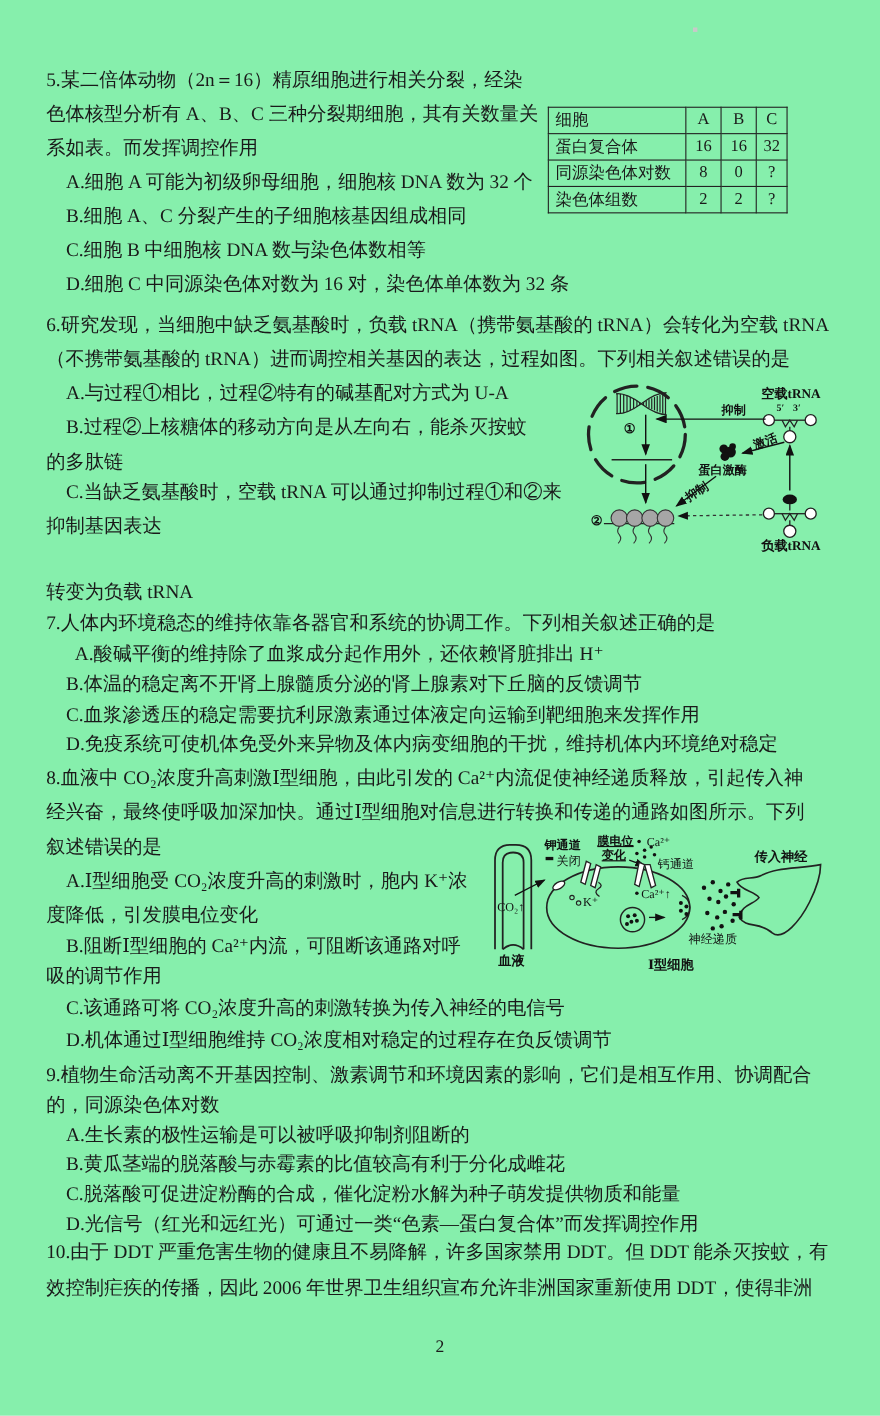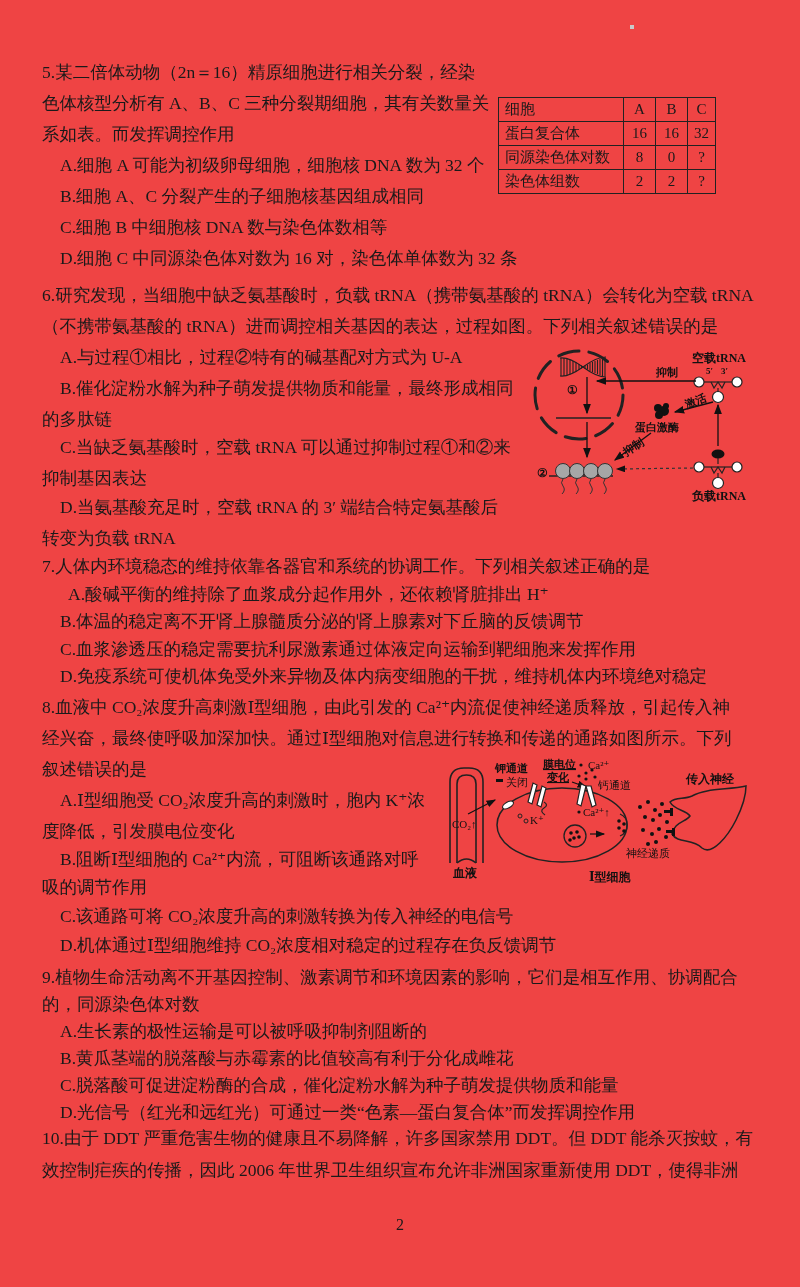--- a/index.html
+++ b/index.html
@@ -1,18 +1,18 @@
 <!DOCTYPE html>
 <html><head>
 <meta charset="utf-8">
 <style>
   html,body { margin:0; padding:0; background:#e8e8e8; }
   .page {
     position:relative; width:800px; height:1287px; margin:0 auto;
-    background:#ef4444; overflow:hidden;
+    background:#86efac; overflow:hidden;
     font-family:"Liberation Serif","DejaVu Serif",serif;
     color:#1a1a1a;
   }
   .ln { position:absolute; white-space:nowrap; font-size:17.5px; line-height:1.2; }
   .pagenum { position:absolute; left:0; width:100%; text-align:center; font-size:16px; }
   table.qtable {
     position:absolute; border-collapse:collapse; font-size:15px;
     font-family:"Liberation Serif","DejaVu Serif",serif; color:#1a1a1a;
   }
   table.qtable td {
@@ -74,25 +74,24 @@
       <td>2</td>
       <td>2</td>
       <td>?</td>
     </tr>
   </tbody>
     </table>
 
   <div class="ln" style="left:42px;top:285px;">6.研究发现，当细胞中缺乏氨基酸时，负载 tRNA（携带氨基酸的 tRNA）会转化为空载 tRNA</div>
   <div class="ln" style="left:42px;top:316px;">（不携带氨基酸的 tRNA）进而调控相关基因的表达，过程如图。下列相关叙述错误的是</div>
   <div class="ln" style="left:60px;top:347px;">A.与过程①相比，过程②特有的碱基配对方式为 U-A</div>
-  <div class="ln" style="left:60px;top:378px;">B.催化淀粉水解为种子萌发提供物质和能量，最终形成相同</div>
+  <div class="ln" style="left:60px;top:378px;">B.过程②上核糖体的移动方向是从左向右，能杀灭按蚊</div>
   <div class="ln" style="left:42px;top:409px;">的多肽链</div>
   <div class="ln" style="left:60px;top:437px;">C.当缺乏氨基酸时，空载 tRNA 可以通过抑制过程①和②来</div>
   <div class="ln" style="left:42px;top:468px;">抑制基因表达</div>
-  <div class="ln" style="left:60px;top:497px;">D.当氨基酸充足时，空载 tRNA 的 3′ 端结合特定氨基酸后</div>
   <div class="ln" style="left:42px;top:528px;">转变为负载 tRNA</div>
 
   <svg style="left:525px;top:345px;" width="265" height="162" viewBox="0 0 265 162">
     <defs>
       <marker id="ah" markerWidth="9" markerHeight="8" refX="7" refY="3" orient="auto">
         <path d="M0,0 L8,3 L0,6 Z" fill="#111"></path>
       </marker>
     </defs>
 
     <circle cx="54" cy="50" r="44" fill="none" stroke="#222" stroke-width="3" stroke-dasharray="21 10" stroke-linecap="round"></circle>

